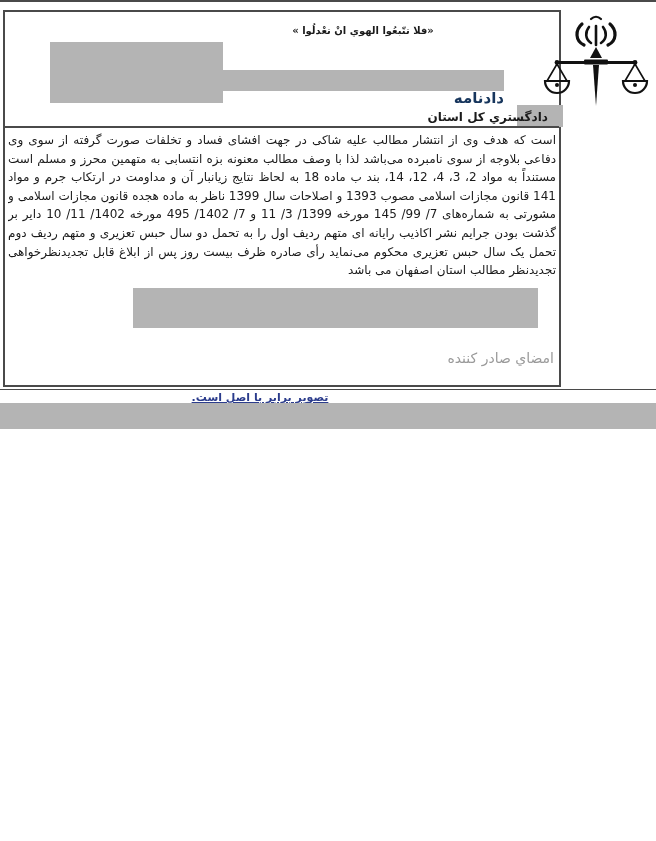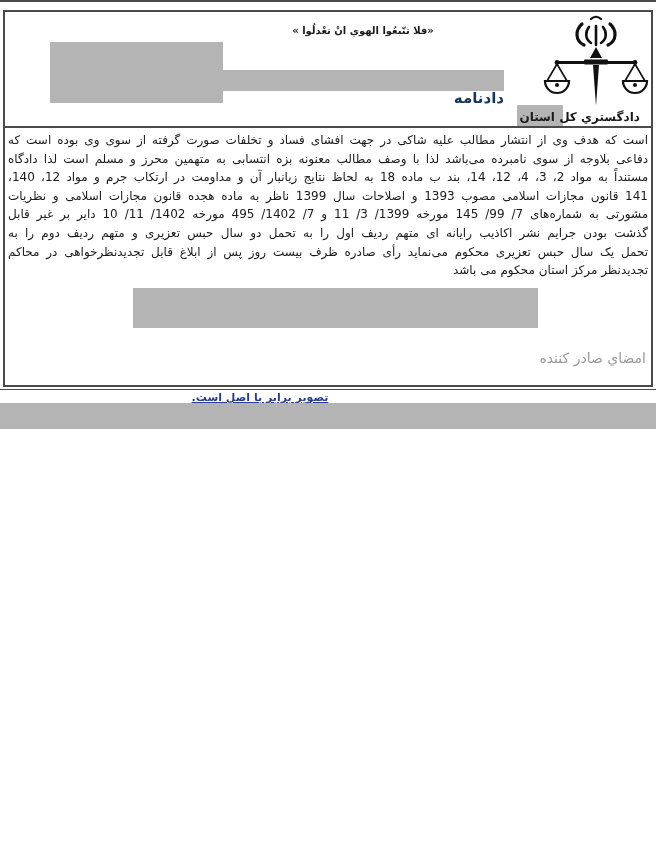--- a/index.html
+++ b/index.html
@@ -3,21 +3,21 @@
 <meta charset="utf-8">
 <style>
   html,body{margin:0;padding:0;background:#ffffff;}
   .page{
     position:relative;width:656px;height:841px;background:#ffffff;
     font-family:"DejaVu Sans",sans-serif;color:var(--text-black,#1a1a1a);
     overflow:hidden;
   }
   .topline{position:absolute;left:0;top:0;width:656px;height:2px;background:var(--border-gray,#4a4a4a);}
   .main-box{
-    position:absolute;left:3px;top:10px;width:650px;height:377px;
+    position:absolute;left:3px;top:10px;width:558px;height:377px;
     border:2px solid var(--border-gray,#4a4a4a);box-sizing:border-box;background:#fff;
   }
   .quote{
     position:absolute;left:217px;top:13px;width:282px;text-align:center;
     direction:rtl;font-size:10px;font-weight:bold;letter-spacing:0.2px;
   }
   .redact{position:absolute;background:var(--redaction-gray,#b4b4b4);}
   .rbox1{left:45px;top:30px;width:173px;height:61px;}
   .rbox2{left:217px;top:58px;width:282px;height:21px;}
   .rbox-small{left:512px;top:93px;width:46px;height:22px;}
@@ -101,21 +101,21 @@
     <div class="header-rule"></div>
 
     <div class="body-text">
         <div class="body-line">است که هدف وی از انتشار مطالب علیه شاکی در جهت افشای فساد و تخلفات صورت گرفته از سوی وی بوده است که</div>
         <div class="body-line">دفاعی بلاوجه از سوی نامبرده می‌باشد لذا با وصف مطالب معنونه بزه انتسابی به متهمین محرز و مسلم است لذا دادگاه</div>
         <div class="body-line">مستنداً به مواد 2، 3، 4، 12، 14، بند ب ماده 18 به لحاظ نتایج زیانبار آن و مداومت در ارتکاب جرم و مواد 12، 140،</div>
         <div class="body-line">141 قانون مجازات اسلامی مصوب 1393 و اصلاحات سال 1399 ناظر به ماده هجده قانون مجازات اسلامی و نظریات</div>
         <div class="body-line">مشورتی به شماره‌های 7/ 99/ 145 مورخه 1399/ 3/ 11 و 7/ 1402/ 495 مورخه 1402/ 11/ 10 دایر بر غیر قابل</div>
         <div class="body-line">گذشت بودن جرایم نشر اکاذیب رایانه ای متهم ردیف اول را به تحمل دو سال حبس تعزیری و متهم ردیف دوم را به</div>
         <div class="body-line">تحمل یک سال حبس تعزیری محکوم می‌نماید رأی صادره ظرف بیست روز پس از ابلاغ قابل تجدیدنظرخواهی در محاکم</div>
-        <div class="body-line last">تجدیدنظر مرکز استان محکوم می باشد</div>
+        <div class="body-line last">تجدیدنظر مطالب استان اصفهان می باشد</div>
       </div>
 
     <div class="redact rbox3"></div>
 
     <div class="signature">امضاي صادر کننده</div>
 
   </div>
 
   <div class="footer-rule"></div>
 

